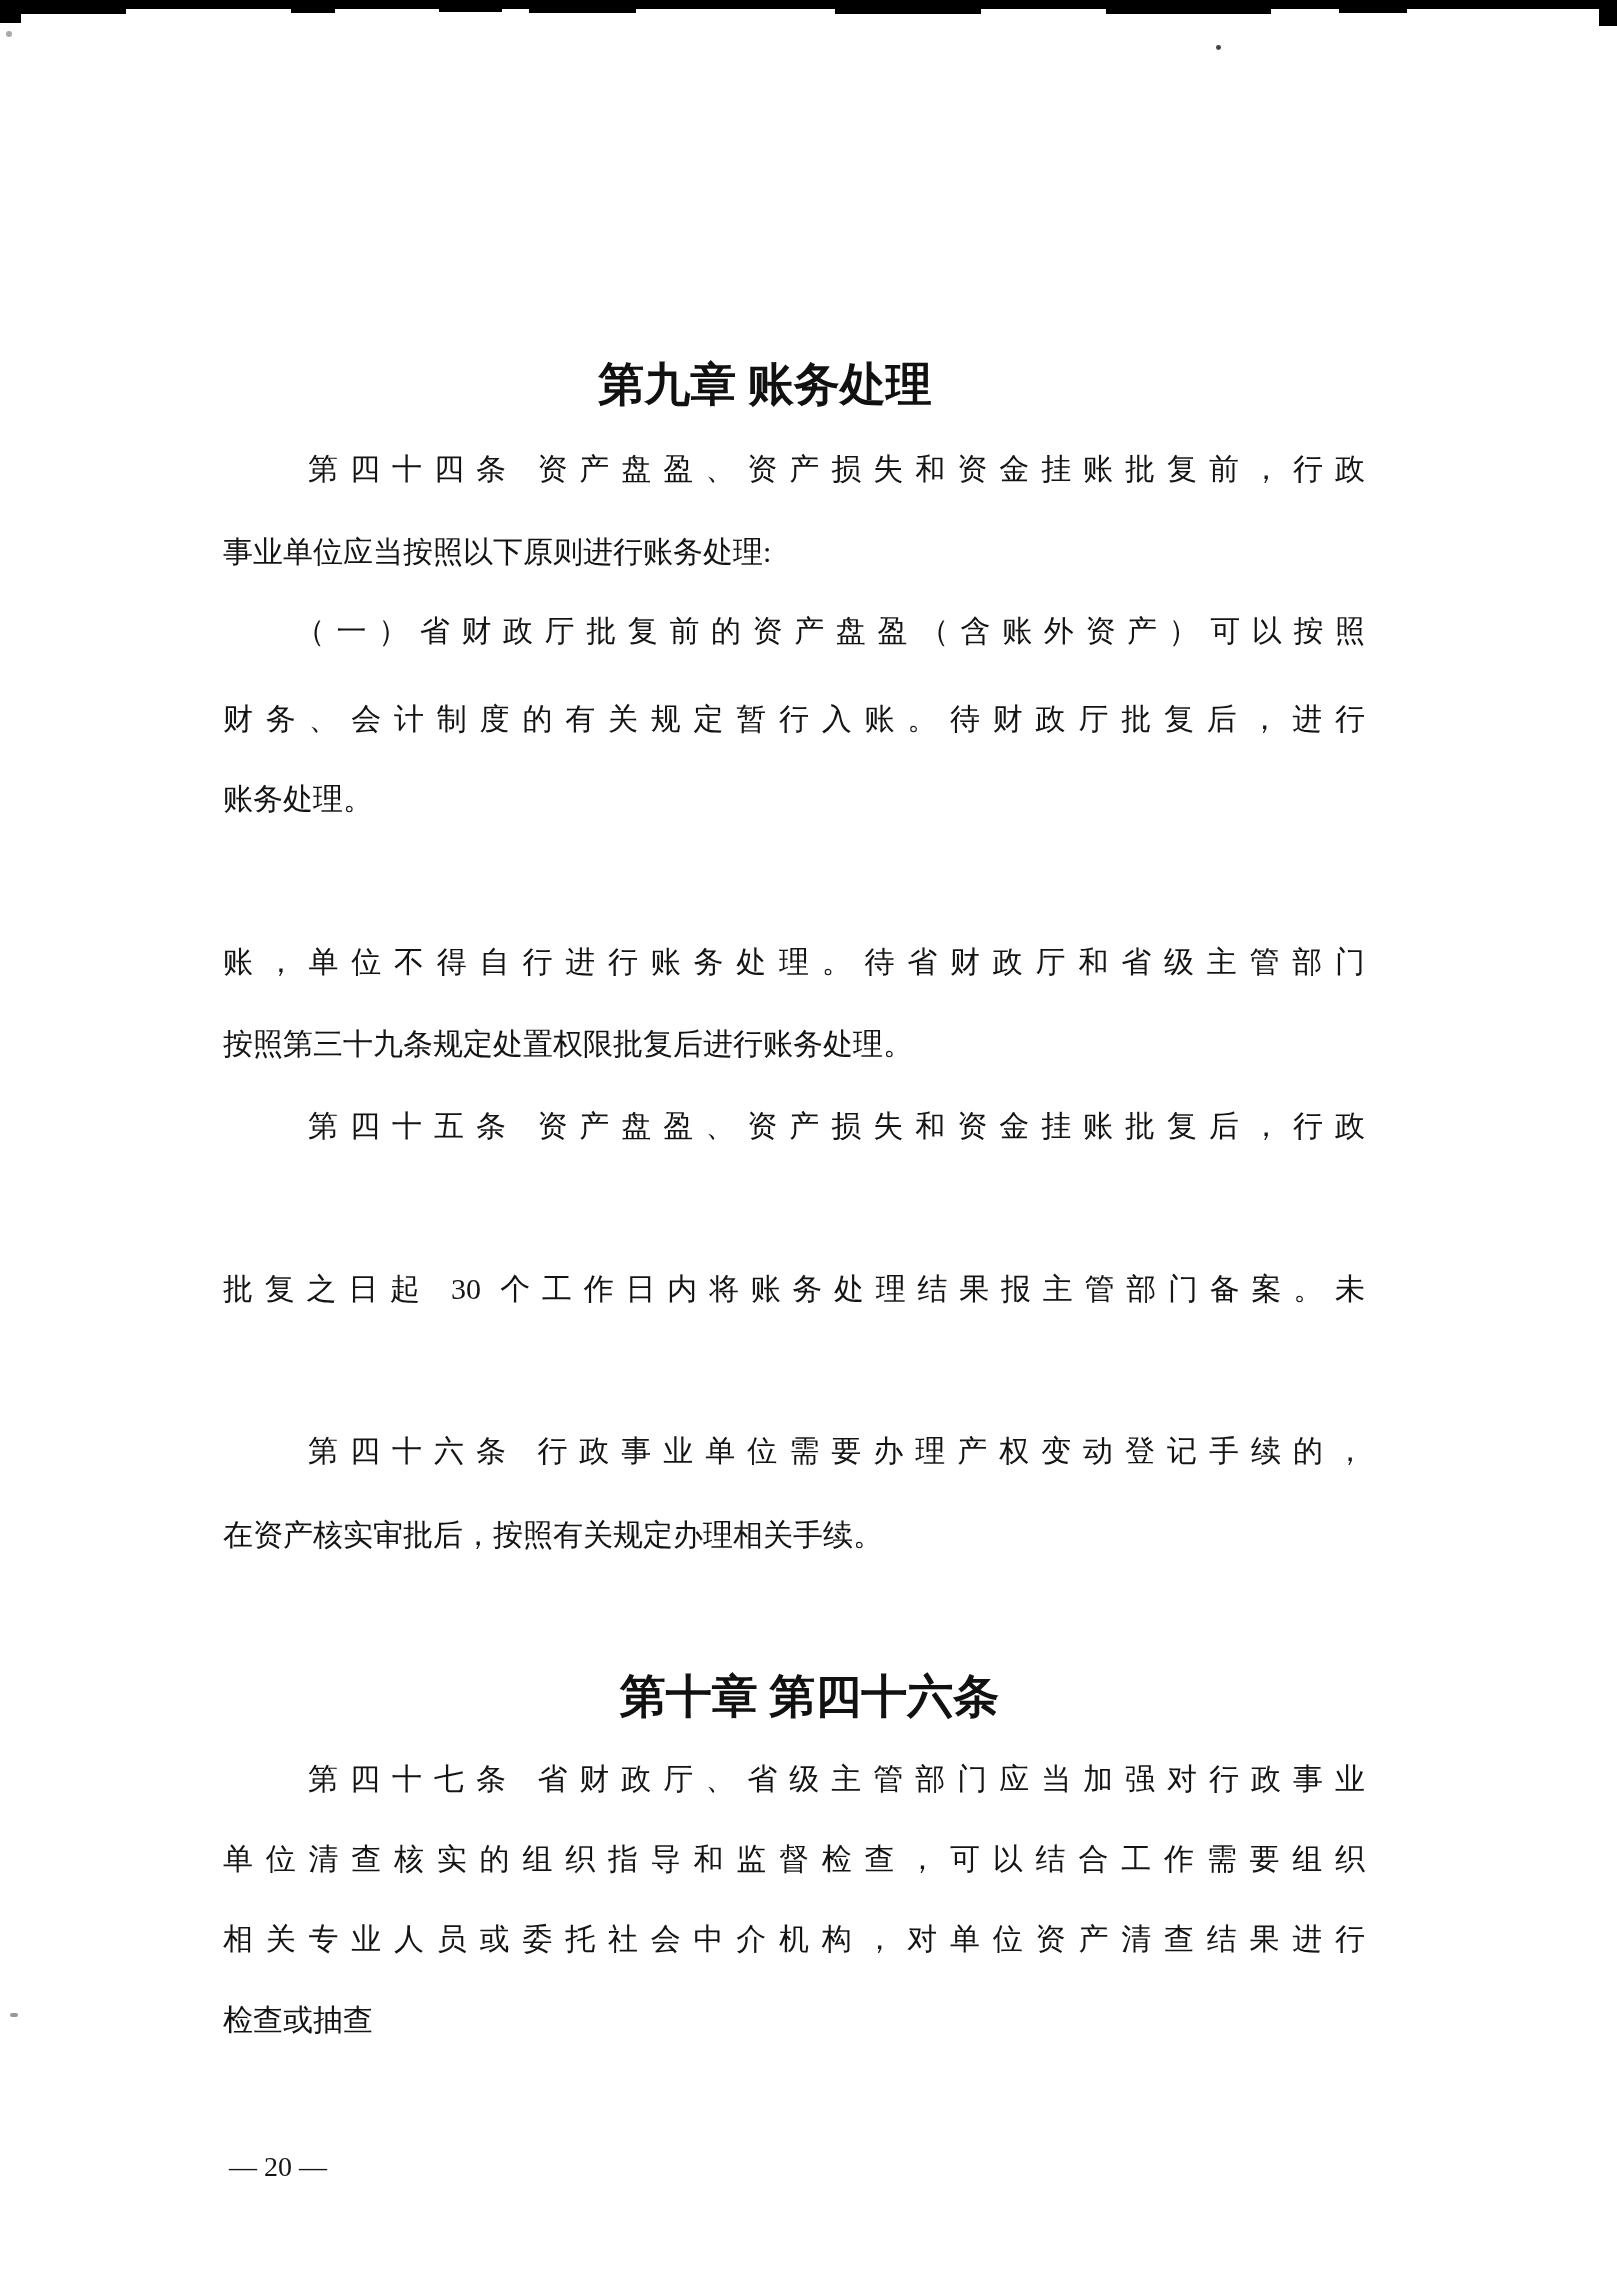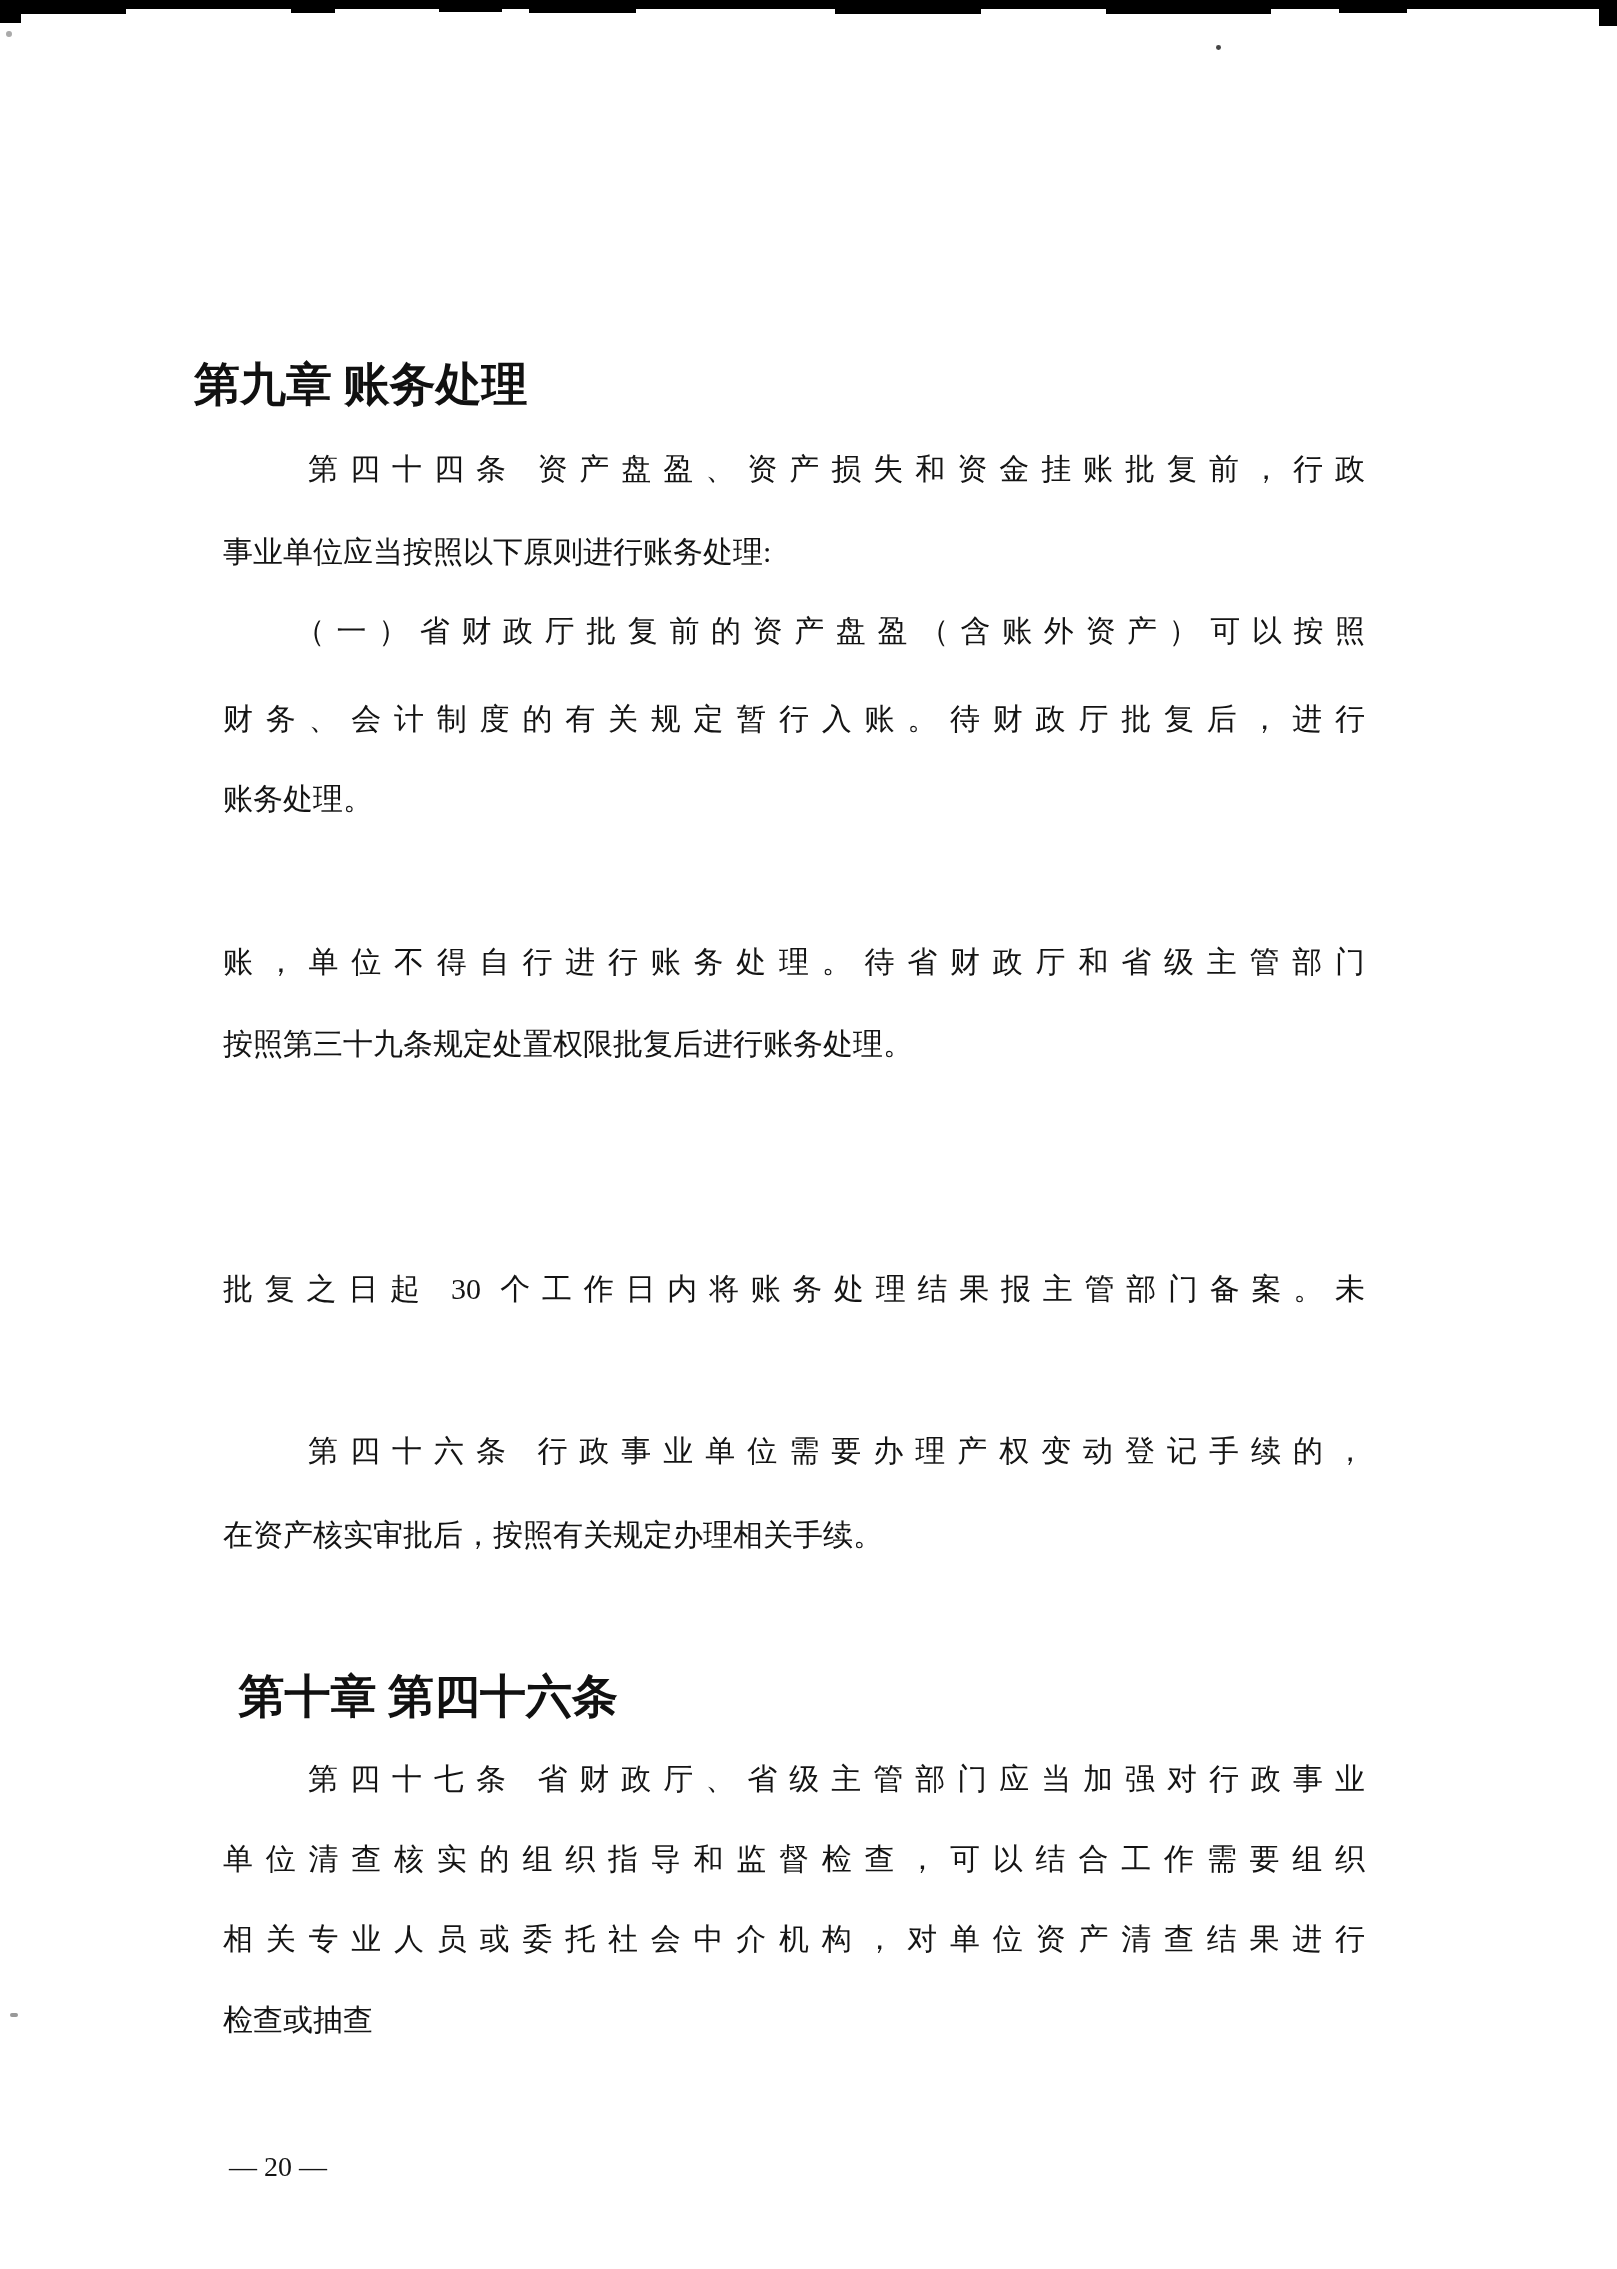--- a/index.html
+++ b/index.html
@@ -32,20 +32,21 @@
     text-align-last:justify;
     text-justify:inter-character;
   }
   .i1{padding-left:85px;}   
   .ip{padding-left:72px;}   
   .chapter{
     position:absolute;
     left:223px;
     width:1142px;
     margin:0;
+    text-align:center;
     font-size:46px;
     line-height:49px;
     font-weight:bold;
     color:#111;
   }
   .ch9{top:360px;transform:translateX(-29px);}
   .ch10{top:1672px;transform:translateX(15.5px);}
   .page-number{
     position:absolute;
     left:229px;top:2145px;
@@ -76,20 +77,21 @@
 
   <h1 class="chapter ch9">第九章 账务处理</h1>
 
   <div class="line i1 j" style="top:446px">第四十四条 资产盘盈、资产损失和资金挂账批复前，行政</div>
   <div class="line ip j" style="top:608px">（一）省财政厅批复前的资产盘盈（含账外资产）可以按照</div>
   <div class="line" style="top:529px">事业单位应当按照以下原则进行账务处理:</div>
   <div class="line j" style="top:696px">财务、会计制度的有关规定暂行入账。待财政厅批复后，进行</div>
   <div class="line" style="top:776px">账务处理。</div>
   <div class="line j" style="top:939px">账，单位不得自行进行账务处理。待省财政厅和省级主管部门</div>
   <div class="line" style="top:1021px">按照第三十九条规定处置权限批复后进行账务处理。</div>
+  <div class="line i1 j" style="top:1103px">第四十五条 资产盘盈、资产损失和资金挂账批复后，行政</div>
   <div class="line j" style="top:1266px">批复之日起 30 个工作日内将账务处理结果报主管部门备案。未</div>
   <div class="line i1 j" style="top:1428px">第四十六条 行政事业单位需要办理产权变动登记手续的，</div>
   <div class="line" style="top:1512px">在资产核实审批后，按照有关规定办理相关手续。</div>
 
   <h1 class="chapter ch10">第十章 第四十六条</h1>
 
   <div class="line i1 j" style="top:1756px">第四十七条 省财政厅、省级主管部门应当加强对行政事业</div>
   <div class="line j" style="top:1836px">单位清查核实的组织指导和监督检查，可以结合工作需要组织</div>
   <div class="line j" style="top:1916px">相关专业人员或委托社会中介机构，对单位资产清查结果进行</div>
   <div class="line" style="top:1997px">检查或抽查</div>

